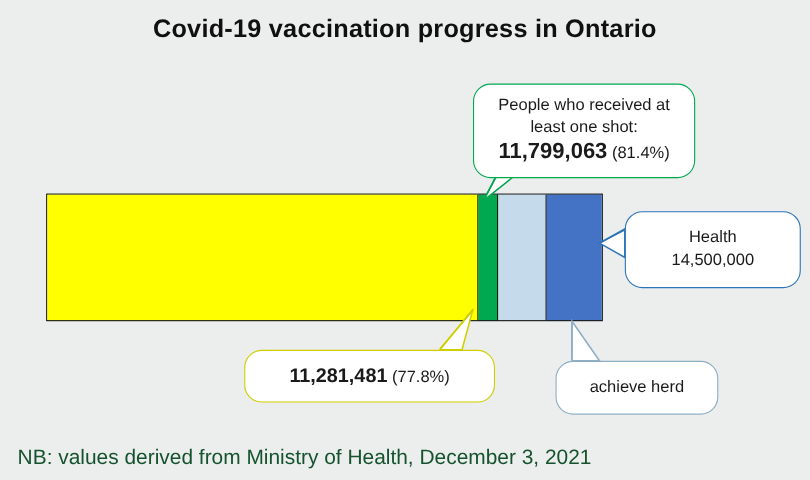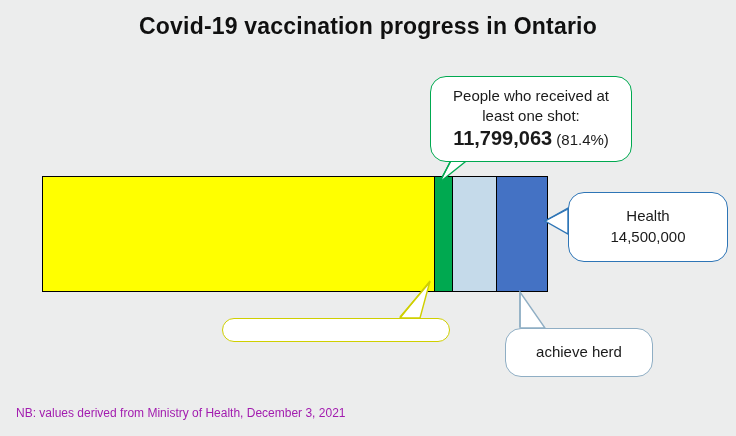--- a/index.html
+++ b/index.html
@@ -116,22 +116,22 @@
     left: 0; top: 0;
     width: 736px; height: 436px;
     pointer-events: none;
   }
 
   
   #footnote {
     position: absolute;
     left: 16px;
     top: 406px;
-    font-size: 12px;
-    color: #a21caf;
+    font-size: 19px;
+    color: #14532d;
   }
 </style>
 </head>
 <body>
 
 <div id="stage">
 
   <div id="title">Covid-19 vaccination progress in Ontario</div>
 
   <div id="bar">
@@ -158,20 +158,24 @@
 
   <div class="callout" id="callout-onedose">
     <div>People who received at least one shot:</div>
     <div>
       <span class="big">11,799,063</span>
       <span>(81.4%)</span>
     </div>
   </div>
 
   <div class="callout" id="callout-fully">
+    <div>
+      <span class="big">11,281,481</span>
+      <span>(77.8%)</span>
+    </div>
   </div>
 
   <div class="callout" id="callout-pop">
     <div>Health</div>
     <div>14,500,000</div>
   </div>
 
   <div class="callout" id="callout-herd">
     <div>achieve herd</div>
   </div>

